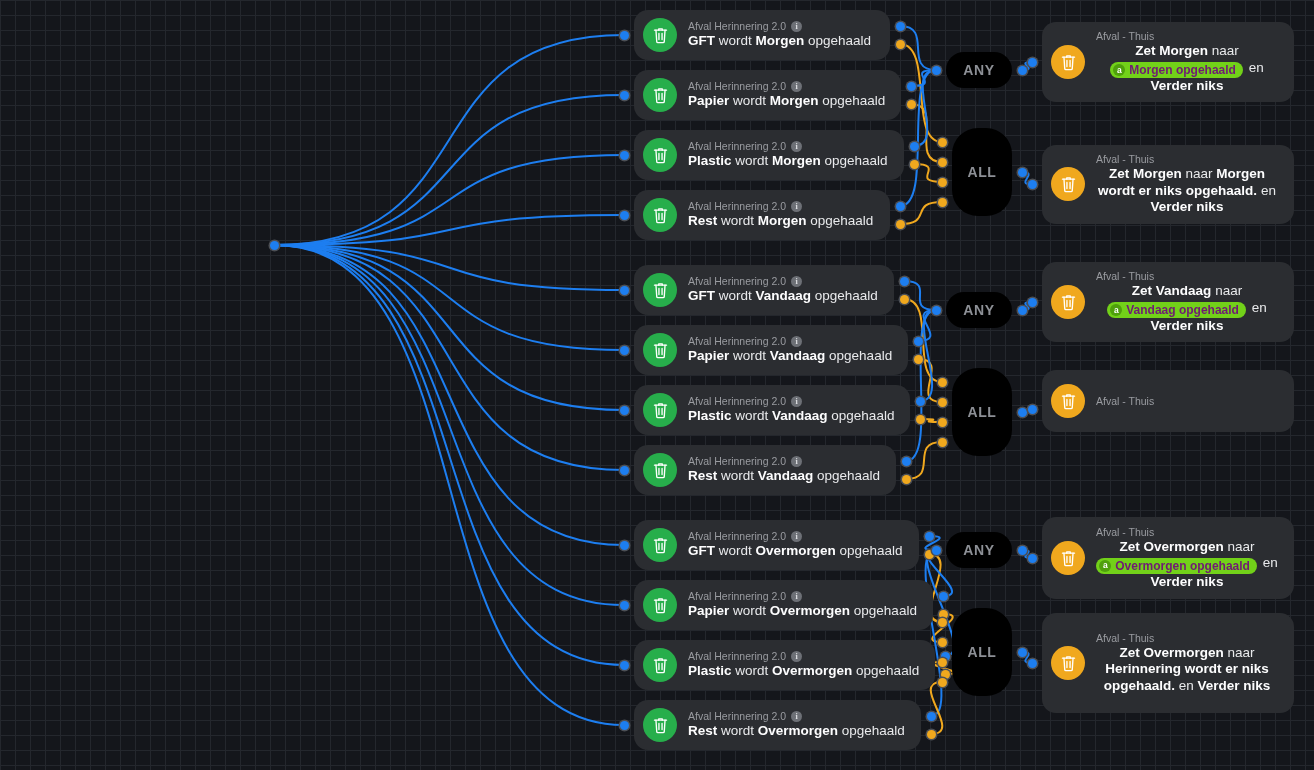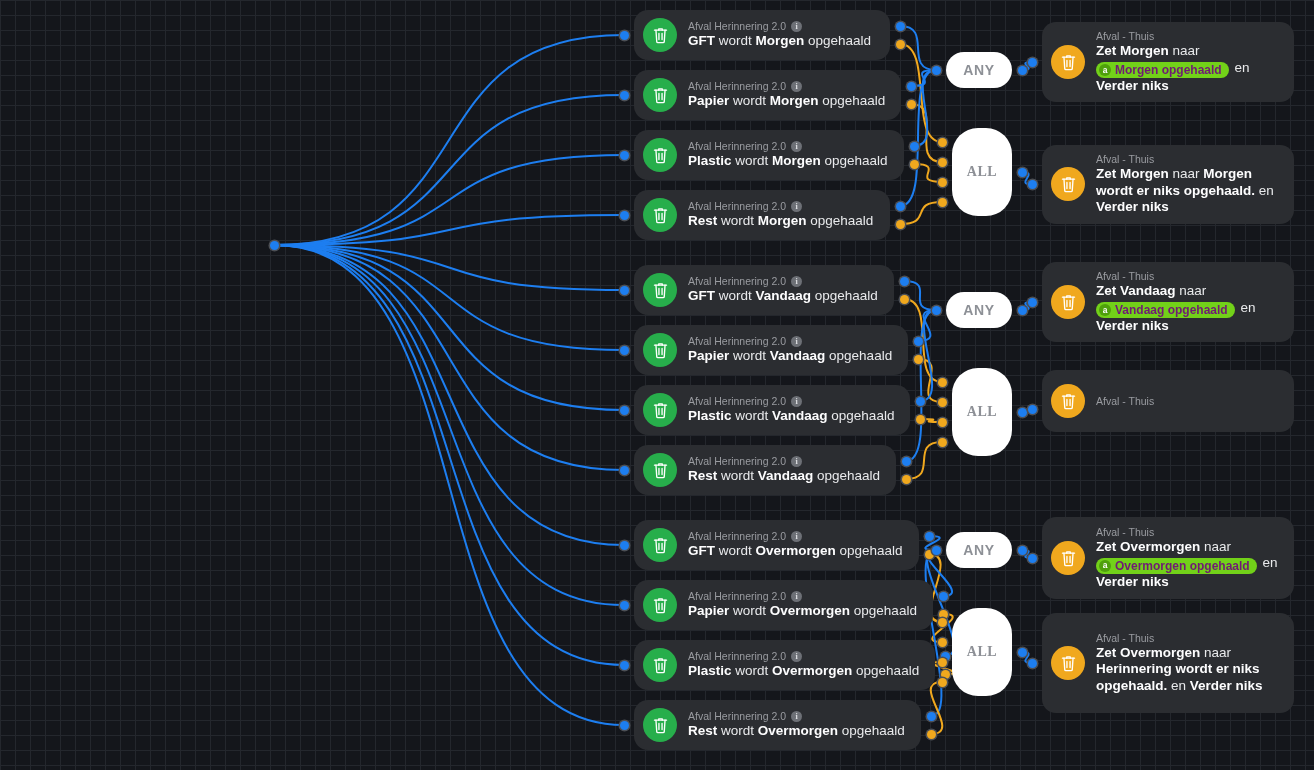--- a/index.html
+++ b/index.html
@@ -46,48 +46,48 @@
   .info-ico{
     width:11px;height:11px;border-radius:50%;background:#6d7076;
     display:inline-flex;align-items:center;justify-content:center;
     color:#dfe1e4;font-size:8px;font-weight:bold;line-height:1;
     font-family:"Liberation Serif",serif;
   }
   .title{
     color:#e9eaec;font-size:13.5px;line-height:16.5px;
     font-weight:400;white-space:nowrap;
   }
-  .title.wrap{white-space:normal;}
+  .title.wrap{white-space:normal;text-align:center;}
   .title b{font-weight:700;color:#fdfdfe;}
   .trigger .title{font-size:14px;font-weight:700;letter-spacing:.1px;}
 
   
   .badge{
     display:inline-flex;align-items:center;gap:4px;
     background:#72d119;border-radius:9px;
     padding:1px 7px 1px 3px;
     margin:0 2px 0 0;
     vertical-align:-1px;
   }
   .badge .b-ico{
     width:12px;height:12px;border-radius:50%;background:#4fa00c;
     display:inline-flex;align-items:center;justify-content:center;
     color:#fff;font-size:8.5px;font-weight:700;line-height:1;
   }
   .badge .b-txt{color:#701a75;font-size:12px;font-weight:700;line-height:14px;white-space:nowrap;}
 
   
   .gate{
-    background:#ffffff;
+    background:#000000;
     display:flex;align-items:center;justify-content:center;
     color:#8d9096;font-weight:700;font-size:14px;letter-spacing:.6px;
     box-sizing:border-box;
   }
   .gate.any{border-radius:999px;}
-  .gate.all{border-radius:26px;font-family:Liberation Serif, serif;}
+  .gate.all{border-radius:26px;}
 
   
   .port{
     position:absolute;width:9px;height:9px;border-radius:50%;
     margin-left:-4.5px;margin-top:-4.5px;
     box-shadow:0 0 0 1.5px #4c4f55;
   }
   .port.blue{background:#1d7ef0;}
   .port.orange{background:#f0a81e;}
 </style>

